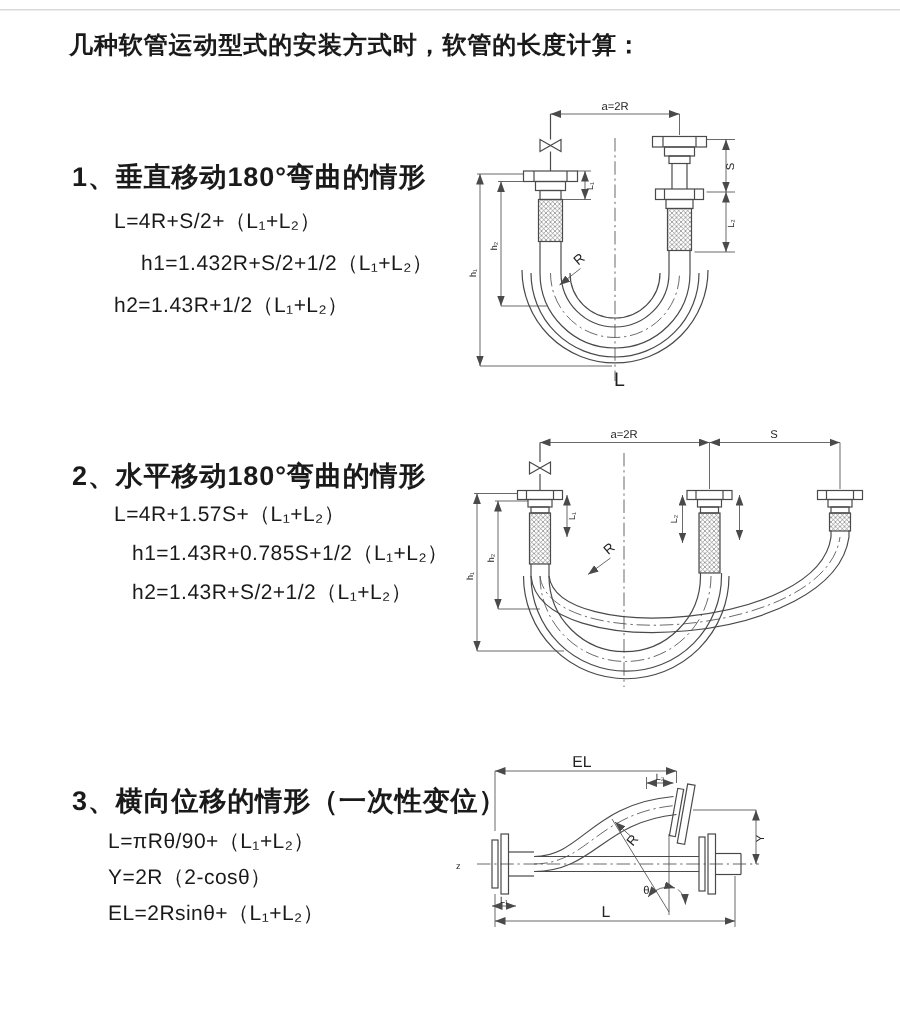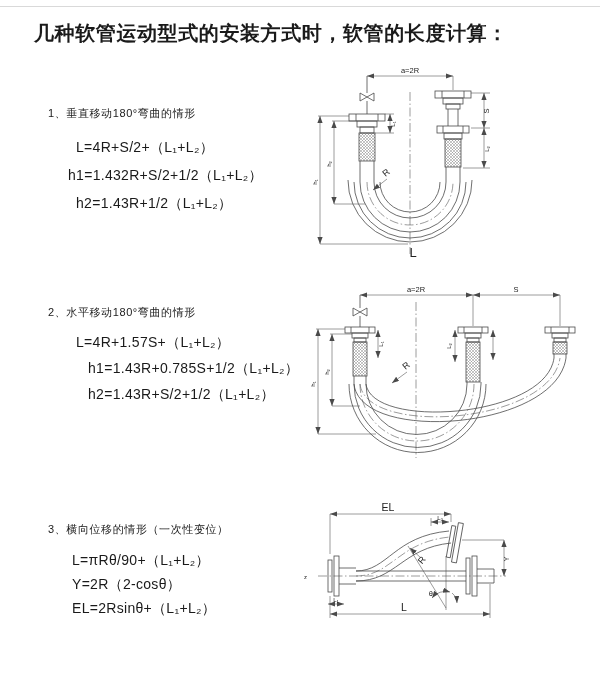--- a/index.html
+++ b/index.html
@@ -2,22 +2,22 @@
 <html><head>
 <meta charset="utf-8">
 <style>
   html,body{margin:0;padding:0}
   body{
     width:600px;height:675px;background:#ffffff;position:relative;overflow:hidden;
     font-family:"Liberation Sans","DejaVu Sans",sans-serif;color:#1a1a1a;
   }
   .abs{position:absolute}
   .top-rule{left:0;top:6px;width:600px;height:1px;background:#d9d9d9}
-  .title{left:34px;top:20px;font-size:20px;font-weight:600;letter-spacing:.6px}
-  .heading{font-size:11px;font-weight:400;letter-spacing:.6px;white-space:nowrap}
+  .title{left:46px;top:20px;font-size:16px;font-weight:600;letter-spacing:.6px}
+  .heading{font-size:18px;font-weight:700;letter-spacing:.6px;white-space:nowrap}
   .formula{font-size:14px;letter-spacing:.3px;white-space:nowrap}
   svg.diag{position:absolute}
   .diag line,.diag path,.diag rect{stroke:#4a4a4a;fill:none;stroke-width:.8}
   .diag .dim line,.diag .dim path{stroke-width:.55}
   .diag .cl{stroke-dasharray:9 2.5 1.5 2.5;stroke-width:.55}
   .diag rect.braid{fill:url(#braid)}
   .diag text{fill:#222;stroke:none;font-size:7.5px;font-family:"Liberation Sans","DejaVu Sans",sans-serif}
   .diag text.big{font-size:13px}
   .diag text.mid{font-size:10.5px}
   .diag text.tiny{font-size:6px}
@@ -36,21 +36,21 @@
     </pattern>
   </defs>
 </svg>
 
 <div class="abs top-rule"></div>
 
 <div class="abs title">几种软管运动型式的安装方式时，软管的长度计算：</div>
 
 <div class="abs heading" style="left:48px;top:106px">1、垂直移动180°弯曲的情形</div>
 <div class="abs formula" style="left:76px;top:139px">L=4R+S/2+（L₁+L₂）</div>
-<div class="abs formula" style="left:68px;top:167px">h1=1.432R+S/2+1/2（L₁+L₂）</div>
+<div class="abs formula" style="left:94px;top:167px">h1=1.432R+S/2+1/2（L₁+L₂）</div>
 <div class="abs formula" style="left:76px;top:195px">h2=1.43R+1/2（L₁+L₂）</div>
 
 <svg class="diag" style="left:310px;top:64px;width:280px;height:196px" viewBox="0 0 280 196">
   <g>
     <line class="cl" x1="100" y1="28" x2="100" y2="190"></line>
     <g>
       <path d="M57,33 L50,29 L50,37 Z M57,33 L64,29 L64,37 Z"></path>
       <line x1="57" y1="37" x2="57" y2="50"></line>
       <line x1="57" y1="12" x2="57" y2="29"></line>
     </g>

